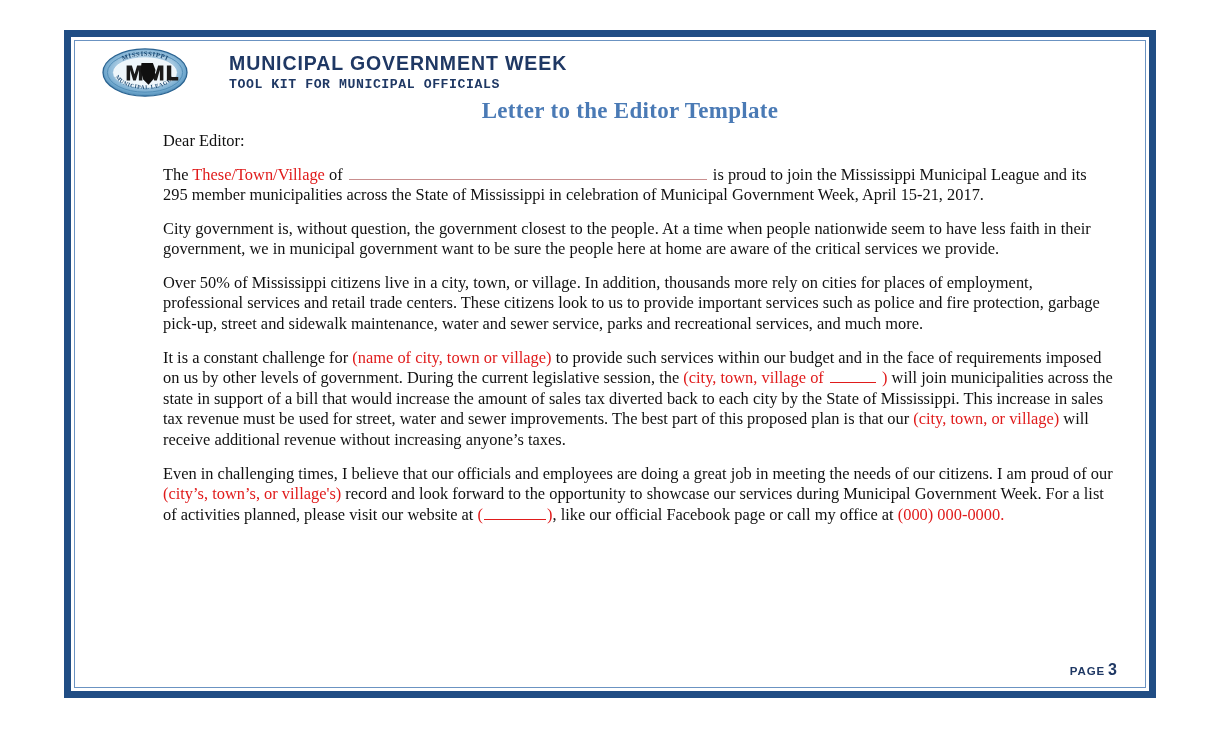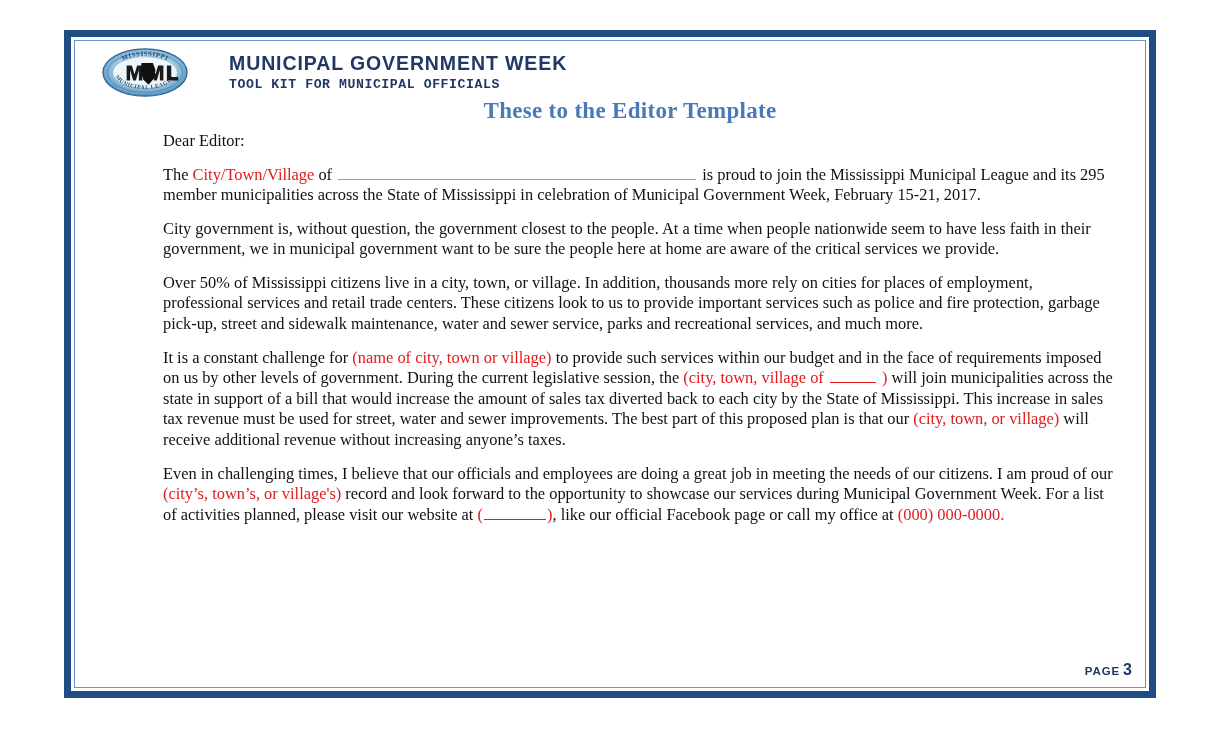--- a/index.html
+++ b/index.html
@@ -133,21 +133,21 @@
     margin-top: 16px;
   }
   #signature-name {
     margin-top: 18px;
     color: #e01b1b;
   }
 
   
   #doc-footer {
     position: absolute;
-    right: 13px;
+    right: 28px;
     bottom: 8px;
     font-family: "Liberation Sans", sans-serif;
     color: #1f3864;
     white-space: nowrap;
   }
   #page-label {
     font-size: 11.5px;
     font-weight: bold;
     letter-spacing: 0.9px;
   }
@@ -190,29 +190,29 @@
         <path d="M150 40 L160 40 L160 66 L176 66 L176 74 L150 74 Z" fill="#1a1a1a"></path>
         <path d="M92 34 L118 34 L124 50 L120 70 L108 84 L96 72 L90 52 Z" fill="#101010"></path>
       </svg>
 
       <div id="header-text">
         <div id="header-title">MUNICIPAL GOVERNMENT WEEK</div>
         <div id="header-subtitle">TOOL KIT FOR MUNICIPAL OFFICIALS</div>
       </div>
     </div>
 
-    <div id="doc-title">These to the Editor Template</div>
+    <div id="doc-title">Letter to the Editor Template</div>
 
     <div id="letter-body">
 
       <p>
         <span>Dear Editor:</span>
       </p>
 
-      <p><span>The </span><span class="red">City/Town/Village</span><span> of </span><span class="blank-line"></span><span> is proud to join the Mississippi Municipal League and its 295 member municipalities across the State of Mississippi in celebration of Municipal Government Week, February 15-21, 2017.</span></p>
+      <p><span>The </span><span class="red">These/Town/Village</span><span> of </span><span class="blank-line"></span><span> is proud to join the Mississippi Municipal League and its 295 member municipalities across the State of Mississippi in celebration of Municipal Government Week, April 15-21, 2017.</span></p>
 
       <p><span>City government is, without question, the government closest to the people. At a time when people nationwide seem to have less faith in their government, we in municipal government want to be sure the people here at home are aware of the critical services we provide.</span></p>
 
       <p><span>Over 50% of Mississippi citizens live in a city, town, or village. In addition, thousands more rely on cities for places of employment, professional services and retail trade centers. These citizens look to us to provide important services such as police and fire protection, garbage pick-up, street and sidewalk maintenance, water and sewer service, parks and recreational services, and much more.</span></p>
 
       <p><span>It is a constant challenge for </span><span class="red">(name of city, town or village)</span><span> to provide such services within our budget and in the face of requirements imposed on us by other levels of government. During the current legislative session, the </span><span class="red">(city, town, village of </span><span class="blank-short"></span><span class="red"> )</span><span> will join municipalities across the state in support of a bill that would increase the amount of sales tax diverted back to each city by the State of Mississippi. This increase in sales tax revenue must be used for street, water and sewer improvements. The best part of this proposed plan is that our </span><span class="red">(city, town, or village)</span><span> will receive additional revenue without increasing anyone’s taxes.</span></p>
 
       <p><span>Even in challenging times, I believe that our officials and employees are doing a great job in meeting the needs of our citizens. I am proud of our </span><span class="red">(city’s, town’s, or village's)</span><span> record and look forward to the opportunity to showcase our services during Municipal Government Week. For a list of activities planned, please visit our website at </span><span class="red">(</span><span class="blank-mid"></span><span class="red">)</span><span>, like our official Facebook page or call my office at </span><span class="red">(000) 000-0000.</span></p>
 
 

